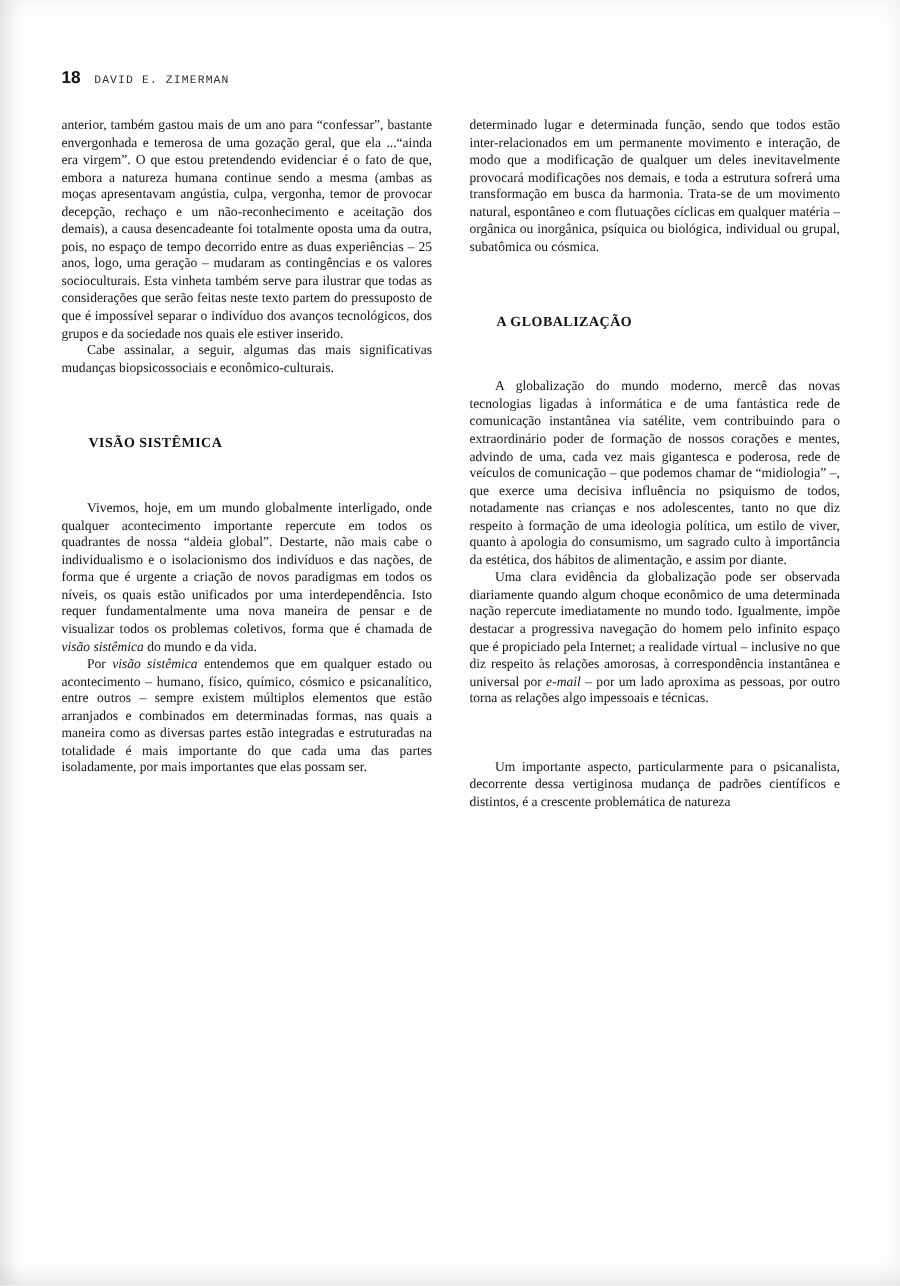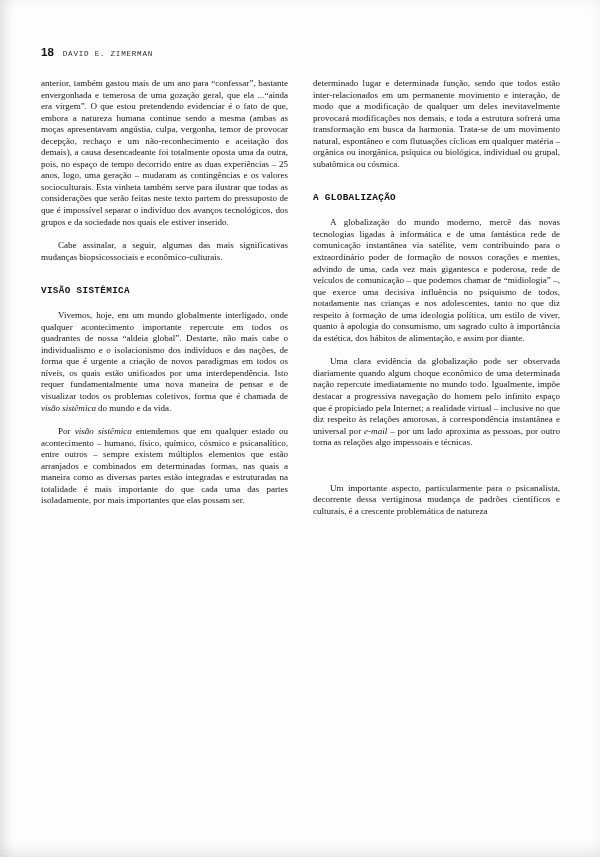--- a/index.html
+++ b/index.html
@@ -90,33 +90,33 @@
     text-indent: 17px;
     hyphens: auto;
     -webkit-hyphens: auto;
     word-spacing: -0.1px;
     color: #161616;
   }
   p.body.noindent {
     text-indent: 0;
   }
   p.body + p.body {
-    margin-top: 12px;
+    margin-top: 0;
   }
   .it {
     font-style: italic;
   }
 
   h2.section {
-    font-family: Liberation Mono, monospace;
+    font-family: Liberation Serif, serif;
     font-size: 9.3px;
     font-weight: bold;
     letter-spacing: 0.35px;
     color: #111;
-    margin: 0;
+    margin: 18px;
     padding: 0;
   }
   .sec-before { height: 22px; }
   .sec-after  { height: 14px; }
   .sec-before-sm { height: 20px; }
 </style>
 </head>
 <body>
 
 <div class="page">
@@ -151,17 +151,17 @@
       <h2 class="section">A GLOBALIZAÇÃO</h2>
       <div class="sec-after"></div>
 
       <p class="body">A globalização do mundo moderno, mercê das novas tecnologias ligadas à informática e de uma fantástica rede de comunicação instantânea via satélite, vem contribuindo para o extraordinário poder de formação de nossos corações e mentes, advindo de uma, cada vez mais gigantesca e poderosa, rede de veículos de comunicação – que podemos chamar de “midiologia” –, que exerce uma decisiva influência no psiquismo de todos, notadamente nas crianças e nos adolescentes, tanto no que diz respeito à formação de uma ideologia política, um estilo de viver, quanto à apologia do consumismo, um sagrado culto à importância da estética, dos hábitos de alimentação, e assim por diante.</p>
 
       <p class="body"><span>Uma clara evidência da globalização pode ser observada diariamente quando algum choque econômico de uma determinada nação repercute imediatamente no mundo todo. Igualmente, impõe destacar a progressiva navegação do homem pelo infinito espaço que é propiciado pela Internet; a realidade virtual – inclusive no que diz respeito às relações amorosas, à correspondência instantânea e universal por </span><span class="it">e-mail</span><span> – por um lado aproxima as pessoas, por outro torna as relações algo impessoais e técnicas.</span></p>
 
       <div class="sec-before-sm"></div>
       <div class="sec-after"></div>
 
-      <p class="body">Um importante aspecto, particularmente para o psicanalista, decorrente dessa vertiginosa mudança de padrões científicos e culturais, é a crescente problemática de natureza</p>
+      <p class="body">Um importante aspecto, particularmente para o psicanalista, decorrente dessa vertiginosa mudança de padrões científicos e distintos, é a crescente problemática de natureza</p>
     </div>
 
   </div>
 </div>
 
 </body></html>

